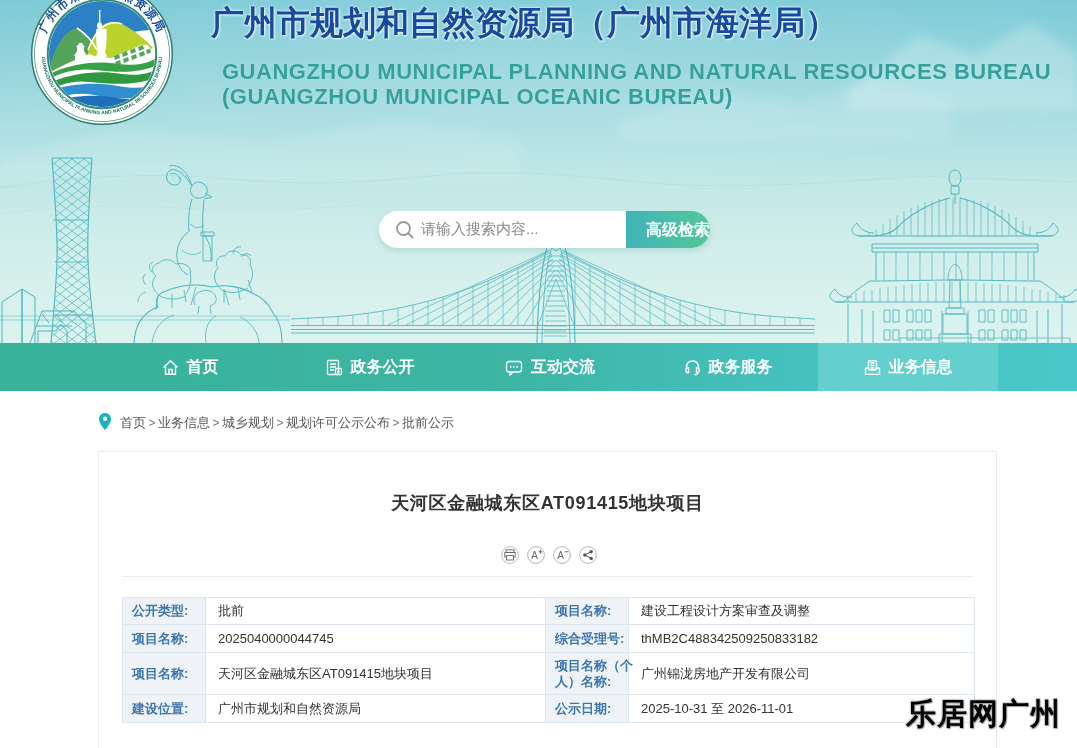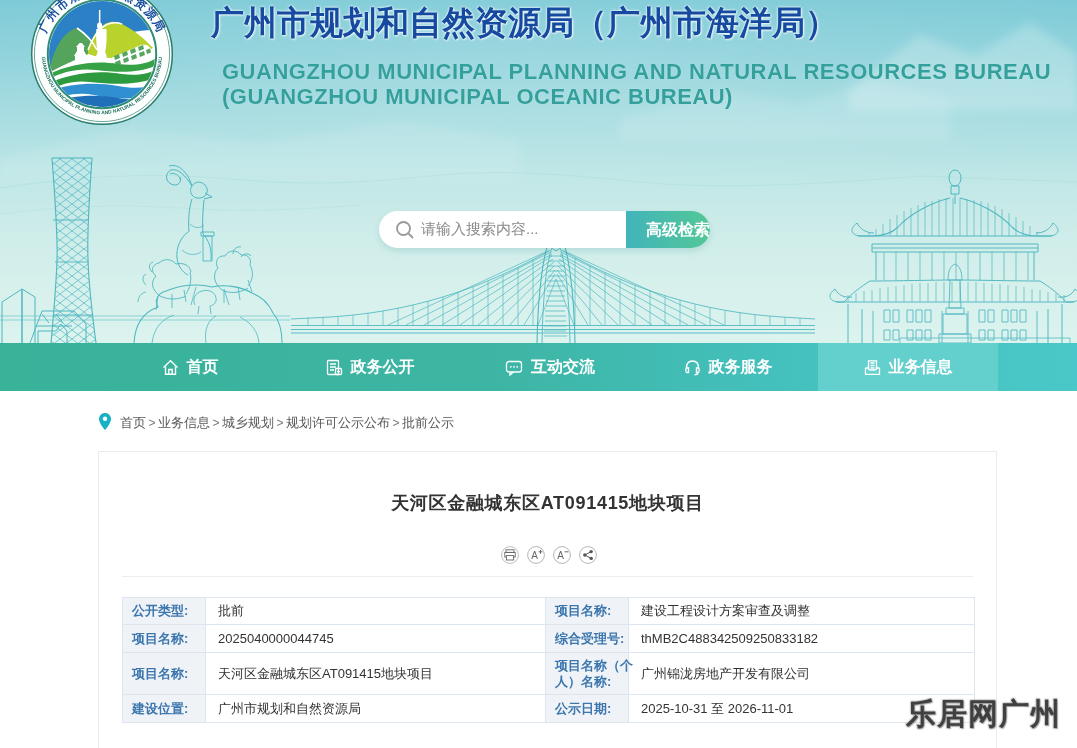--- a/index.html
+++ b/index.html
@@ -29,21 +29,21 @@
 .pin { position:absolute; left:99px; top:413px; }
 .card { position:absolute; left:98px; top:451px; width:899px; height:297px; background:#fff; border:1px solid #ebebeb; border-bottom:none; }
 .card h1 { margin-top:39px; text-align:center; font-size:18px; color:#333; font-weight:bold; letter-spacing:0.7px; }
 .tools { position:absolute; left:0; top:94px; width:899px; text-align:center; font-size:0; }
 .tools svg { margin:0 4px; vertical-align:top; }
 .cardhr { position:absolute; left:23px; top:124px; width:851px; border-top:1px solid #ededed; }
 .tbl { position:absolute; left:23px; top:145px; width:852px; border-collapse:collapse; table-layout:fixed; }
 .tbl td { border:1px solid #dde5ee; font-size:13px; padding:0 8px 0 12px; color:#333; }
 .tbl td.lbl { background:#eff3f8; color:#3c76ad; font-weight:bold; padding-right:2px; padding-left:9px; white-space:nowrap; }
 .tbl td.lbl2 { background:#eff3f8; color:#3c76ad; font-weight:bold; padding:0 2px 0 9px; line-height:16px; }
-.wm { position:absolute; left:906px; top:694px; font-size:30px; font-weight:bold; color:#404040; letter-spacing:1px;
+.wm { position:absolute; left:906px; top:694px; font-size:30px; font-weight:bold; color:#000000; letter-spacing:1px;
   text-shadow:1px 1px 1px rgba(120,120,120,0.62), -1px -1px 1px rgba(160,160,160,0.35), 1px -1px 1px rgba(150,150,150,0.3), -1px 1px 1px rgba(150,150,150,0.3); }
 </style>
 </head>
 <body>
 <div class="page">
   <div class="header">
     <div class="hdrshade"></div>
     <svg class="art" width="1077" height="343" viewBox="0 0 1077 343" fill="none">
       <defs>
           <filter id="bl" x="-20%" y="-20%" width="140%" height="140%">

